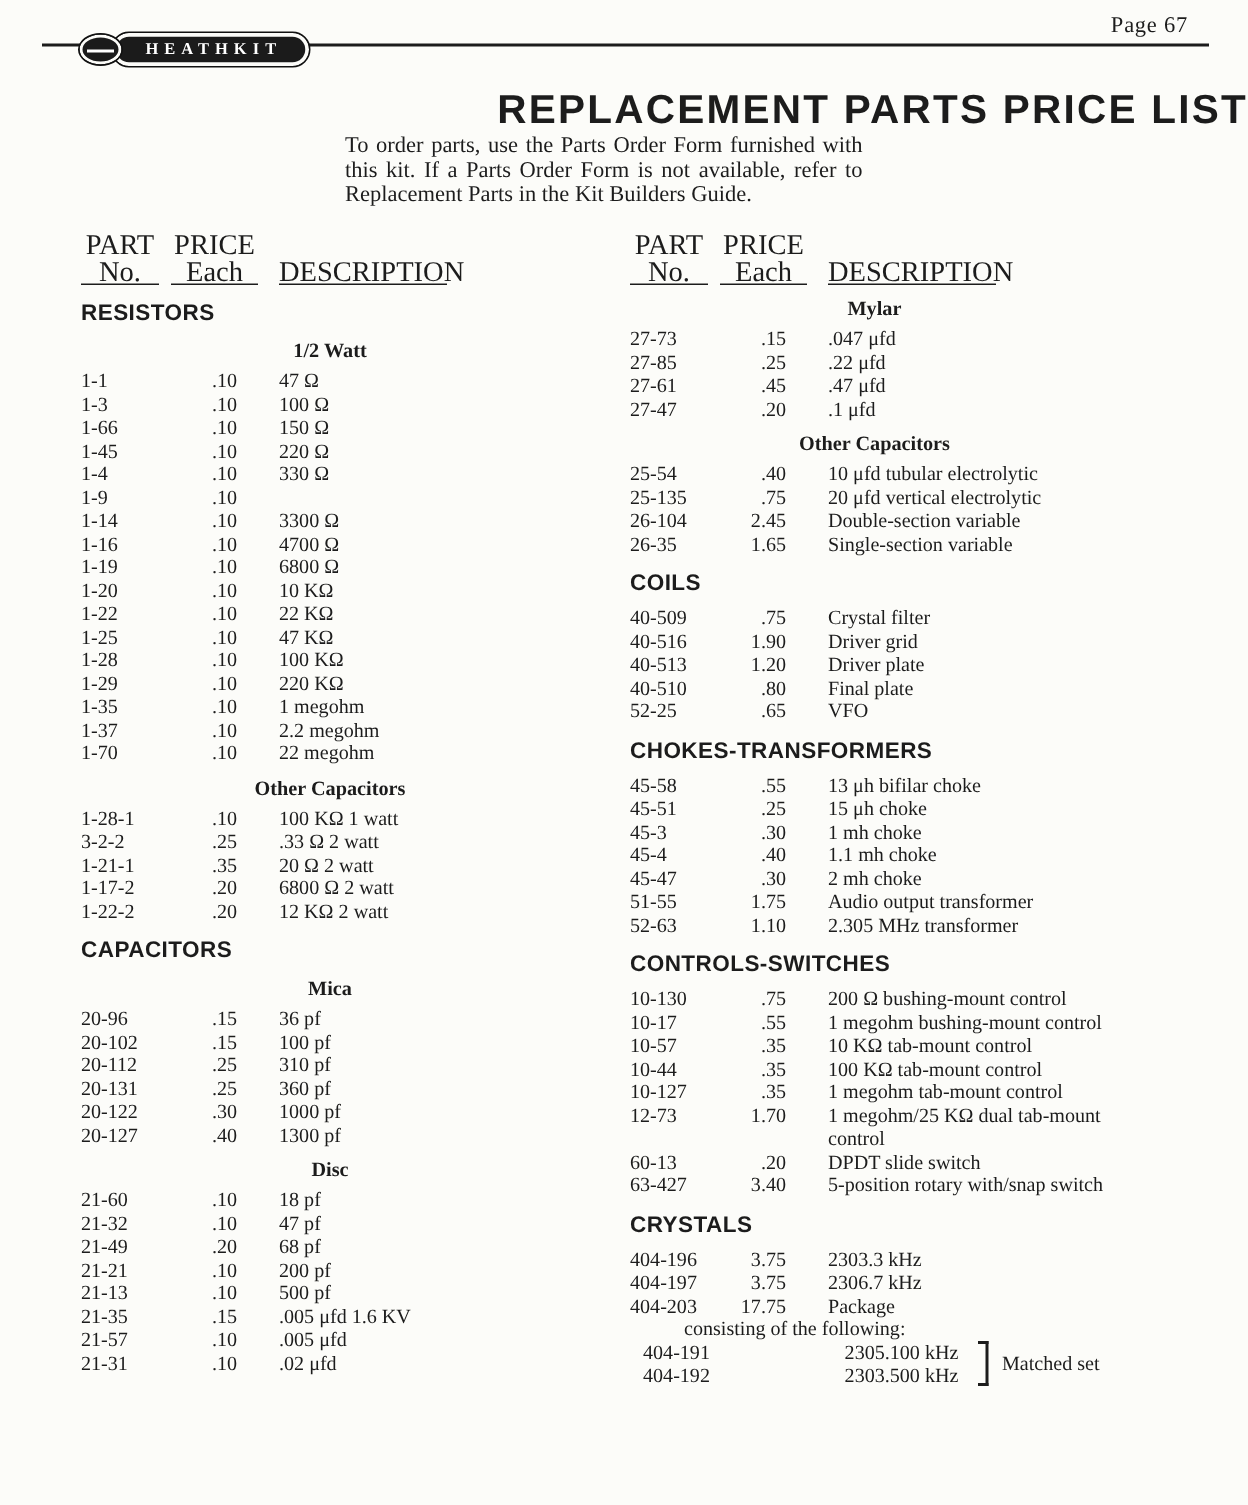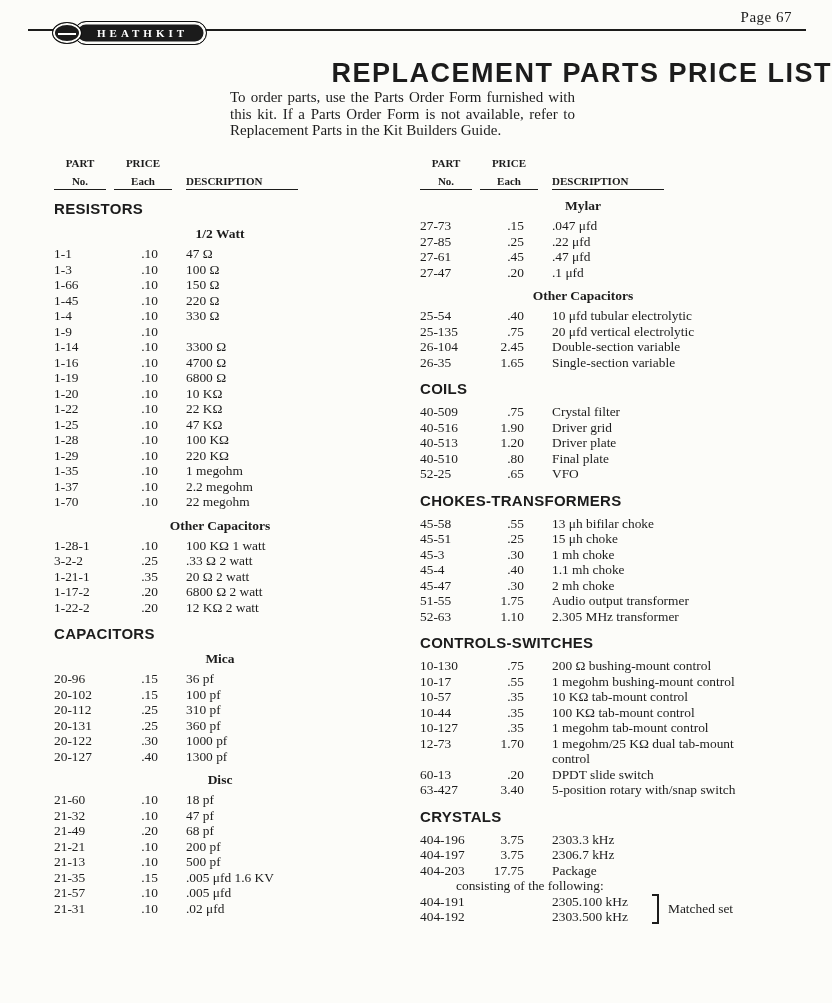--- a/index.html
+++ b/index.html
@@ -48,21 +48,21 @@
   }
   .intro {
     position: absolute; top: 89px; left: 230px; width: 345px;
     font-size: 15px; line-height: 16.5px; text-align: justify;
   }
   
   .column { position: absolute; top: 156px; }
   .column-left  { left: 54px;  width: 332px; }
   .column-right { left: 420px; width: 326px; }
   
-  .col-head { display: flex; font-size: 11px; height: 34px; margin-bottom: 6px; font-weight: bold; }
+  .col-head { display: flex; font-size: 19px; height: 34px; margin-bottom: 6px; }
   .hc {
     display: flex; flex-direction: column; justify-content: space-between;
     align-items: center; border-bottom: 1.5px solid var(--ink, #1c1c1c);
     line-height: 15px;
   }
   .hc-part  { width: 52px; }
   .hc-price { width: 58px; margin-left: 8px; }
   .hc-desc  { width: 112px; margin-left: 14px; align-items: flex-start; justify-content: flex-end; }
   
   .section-title {
@@ -75,21 +75,21 @@
   }
   .row {
     display: grid; grid-template-columns: 62px 42px 1fr;
     font-size: 13.4px; line-height: 15.5px;
   }
   .row .price { text-align: right; }
   .row .desc  { padding-left: 28px; }
   .note-row { font-size: 13.4px; line-height: 15.5px; padding-left: 36px; }
   
   .matched { display: flex; align-items: center; }
-  .matched-rows { width: 230px; }
+  .matched-rows { width: 230px; text-align: center; }
   .bracket {
     width: 7px; height: 30px; margin-left: 2px;
     border: 2px solid var(--ink, #1c1c1c); border-left: none;
   }
   .matched-label { font-size: 13.4px; margin-left: 9px; white-space: nowrap; }
 </style>
 </head>
 <body>
 
 <div class="sheet">

